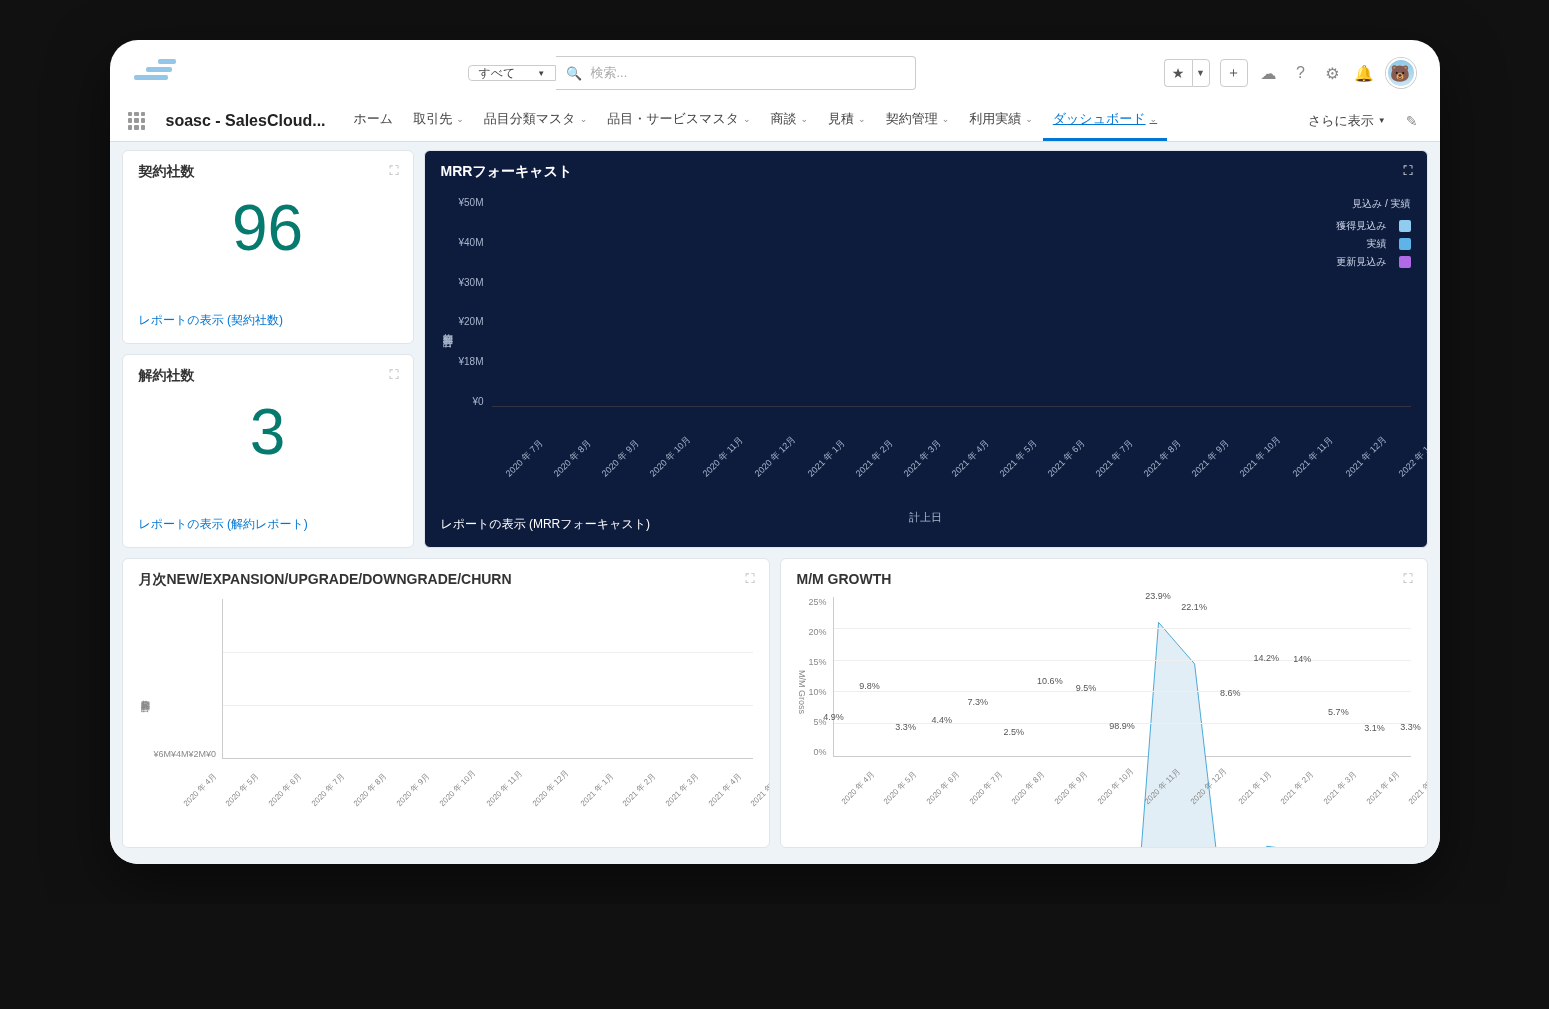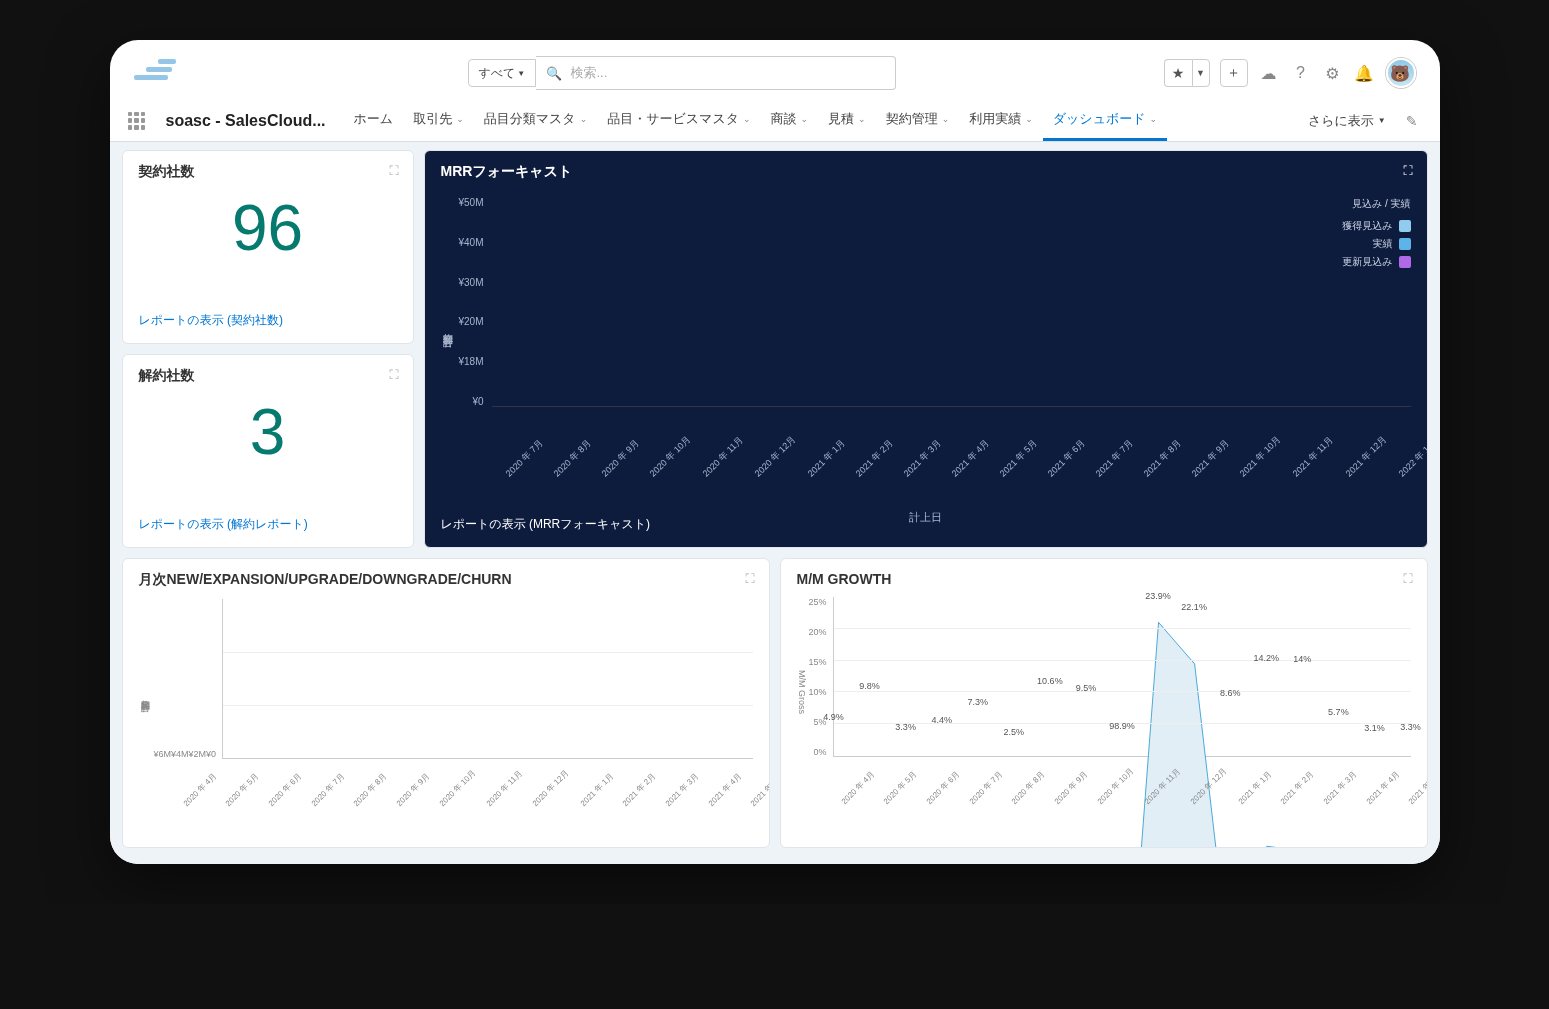--- a/index.html
+++ b/index.html
@@ -5,37 +5,37 @@
 * { margin: 0; padding: 0; box-sizing: border-box; font-family: -apple-system, "Segoe UI", "Helvetica Neue", Arial, sans-serif; }
 body { background: #111; padding: 40px; display: flex; justify-content: center; }
 .window { background: #fff; width: 1330px; border-radius: 28px; overflow: hidden; box-shadow: 0 20px 60px rgba(0,0,0,.5); position: relative; }
 .topbar { display: flex; align-items: center; padding: 16px 24px 10px; gap: 10px; }
 .logo { width: 44px; height: 28px; display: flex; flex-direction: column; gap: 3px; }
 .logo span { height: 5px; background: #94c6e8; border-radius: 2px; }
 .logo span:nth-child(1) { width: 18px; margin-left: 24px; }
 .logo span:nth-child(2) { width: 26px; margin-left: 12px; }
 .logo span:nth-child(3) { width: 34px; }
 .search-wrap { display: flex; align-items: center; margin-left: 280px; }
-.search-scope { border: 1px solid #ccc; border-radius: 4px 0 0 4px; height: 28px; display: flex; align-items: center; padding: 0 10px; font-size: 12px; color: #444; gap: 2px; }
+.search-scope { border: 1px solid #ccc; border-radius: 4px 0 0 4px; height: 16px; display: flex; align-items: center; padding: 0 10px; font-size: 12px; color: #444; gap: 22px; }
 .search-box { border: 1px solid #ccc; border-left: none; border-radius: 0 4px 4px 0; height: 34px; width: 360px; display: flex; align-items: center; padding: 0 10px; gap: 8px; color: #888; font-size: 13px; }
 .flex-spacer { flex: 1; }
 .top-icons { display: flex; align-items: center; gap: 10px; }
 .icon-box { width: 28px; height: 28px; border: 1px solid #ccc; border-radius: 4px; display: flex; align-items: center; justify-content: center; color: #555; font-size: 14px; }
 .icon-combo { display: flex; }
 .icon-combo .icon-box:first-child { border-right: none; border-radius: 4px 0 0 4px; }
 .icon-combo .icon-box:last-child { border-radius: 0 4px 4px 0; width: 18px; font-size: 9px; }
 .icon-plain { color: #888; font-size: 16px; width: 22px; text-align: center; }
 .avatar { width: 30px; height: 30px; border-radius: 50%; background: linear-gradient(#8fc8e6,#c9e5f2); display: flex; align-items: center; justify-content: center; font-size: 16px; border: 2px solid #fff; box-shadow: 0 0 0 1px #ccc; }
 .navbar { display: flex; align-items: center; padding: 0 16px; border-bottom: 1px solid #ddd; height: 42px; gap: 6px; }
 .app-dots { width: 22px; height: 22px; display: grid; grid-template-columns: repeat(3,1fr); gap: 2px; padding: 2px; }
 .app-dots span { background: #999; border-radius: 1px; }
 .app-name { font-size: 16px; font-weight: 600; margin: 0 12px; color: #222; }
 .nav-item { font-size: 13px; color: #444; padding: 0 10px; height: 100%; display: flex; align-items: center; gap: 4px; cursor: pointer; border-bottom: 3px solid transparent; }
 .nav-item .chev { font-size: 9px; color: #888; }
-.nav-item.active { border-bottom: 3px solid #0176d3; color: #0176d3; }
+.nav-item.active { border-bottom: 3px solid #0176d3; color: #0176d3; text-decoration: underline; }
 .nav-more { font-size: 13px; color: #444; padding: 0 8px; display: flex; align-items: center; gap: 4px; }
 .edit-pen { color: #888; font-size: 14px; padding: 0 6px; }
 
 .dash { background: #eef3f7; padding: 8px 12px 16px; display: grid; grid-template-columns: 292px 1fr; grid-template-rows: 194px 194px 290px; gap: 10px; }
 .card { background: #fff; border-radius: 6px; padding: 12px 16px; position: relative; border: 1px solid #dfe5ea; overflow: hidden; }
 .card-title { font-size: 14px; font-weight: 600; color: #333; }
 .expand-icn { position: absolute; top: 12px; right: 14px; color: #aaa; font-size: 13px; cursor: pointer; }
 .big-num { font-size: 64px; font-weight: 400; color: #067a6f; text-align: center; margin-top: 10px; }
 .report-link { font-size: 12px; color: #0176d3; position: absolute; bottom: 14px; left: 16px; }
 
@@ -50,21 +50,21 @@
 .mrr-bars { flex: 1; display: flex; align-items: flex-end; gap: 4px; height: 210px; border-bottom: 1px solid #334; padding-left: 8px; }
 .mrr-bar-col { flex: 1; display: flex; flex-direction: column; justify-content: flex-end; position: relative; }
 .seg { width: 100%; }
 .seg.jisseki { background: #5eb3e8; }
 .seg.kakutoku { background: #8fccef; }
 .seg.koushin { background: #b06ae8; }
 .mrr-xaxis { display: flex; padding-left: 62px; }
 .mrr-xaxis span { flex: 1; font-size: 9px; color: #a8b5cc; transform: rotate(-45deg); transform-origin: top left; white-space: nowrap; margin-top: 14px; }
 .mrr-xlabel { text-align: center; font-size: 11px; color: #a8b5cc; margin-top: 26px; }
 .mrr-legend { position: absolute; top: 44px; right: 16px; font-size: 10px; color: #cdd6e8; text-align: right; line-height: 1.8; }
-.lg-row { display: flex; justify-content: flex-end; align-items: center; gap: 6px; }
+.lg-row { display: flex; justify-content: flex-end; align-items: center; gap: 12px; }
 .lg-sw { width: 12px; height: 12px; border-radius: 2px; }
 
 .dash-bottom-row { grid-row: 3; grid-column: 1 / span 2; display: flex; gap: 10px; }
 .dash-bottom-row .card { flex: 1; }
 
 .mc-chart { display: flex; height: 190px; margin-top: 10px; }
 .mc-yaxis { display: flex; flex-direction: row; justify-content: space-between; align-items: flex-end; padding-right: 6px; font-size: 9px; color: #888; height: 160px; }
 .mc-ylabel { writing-mode: vertical-rl; font-size: 9px; color: #888; align-self: center; padding-right: 2px; }
 .mc-bars { flex: 1; display: flex; align-items: flex-end; gap: 4px; height: 160px; border-bottom: 1px solid #ccc; border-left: 1px solid #ccc; position: relative; }
 .mc-bars .gridline { position: absolute; left: 0; right: 0; border-top: 1px solid #eee; }

